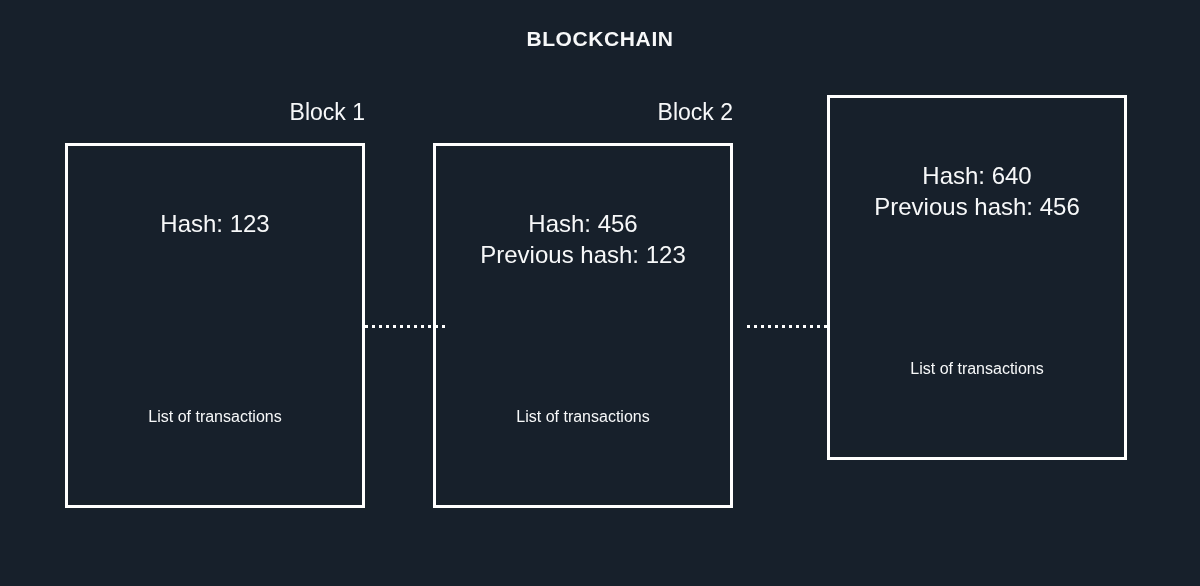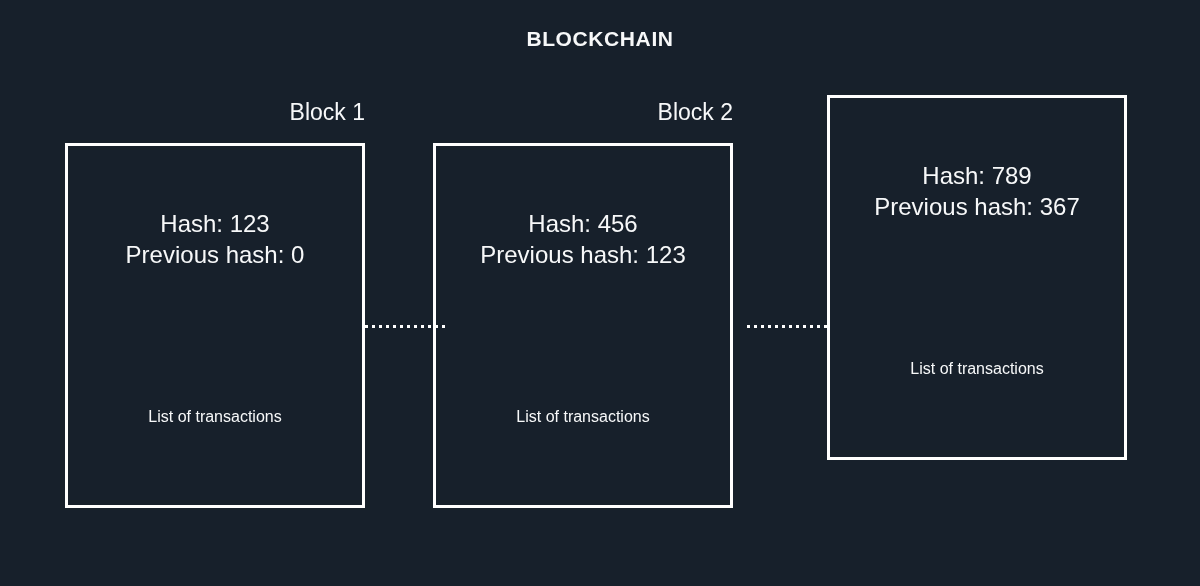--- a/index.html
+++ b/index.html
@@ -78,21 +78,20 @@
 
 <div class="canvas">
 
   <div class="diagram-title">BLOCKCHAIN</div>
 
   <div class="block-group bg-1">
     <div class="block-label">Block 1</div>
     <div class="block-box">
       <div class="hash-area">
         <div>Hash: 123</div>
-        <div>Previous hash: 0</div>
       </div>
       <div class="tx-area">List of transactions</div>
     </div>
   </div>
 
   <div class="connector conn-1"></div>
 
   <div class="block-group bg-2">
     <div class="block-label">Block 2</div>
     <div class="block-box">
@@ -102,20 +101,20 @@
       </div>
       <div class="tx-area">List of transactions</div>
     </div>
   </div>
 
   <div class="connector conn-2"></div>
 
   <div class="block-group bg-3">
     <div class="block-box">
       <div class="hash-area">
-        <div>Hash: 789</div>
-        <div>Previous hash: 367</div>
+        <div>Hash: 640</div>
+        <div>Previous hash: 456</div>
       </div>
       <div class="tx-area">List of transactions</div>
     </div>
   </div>
 
 </div>
 
 </body></html>

